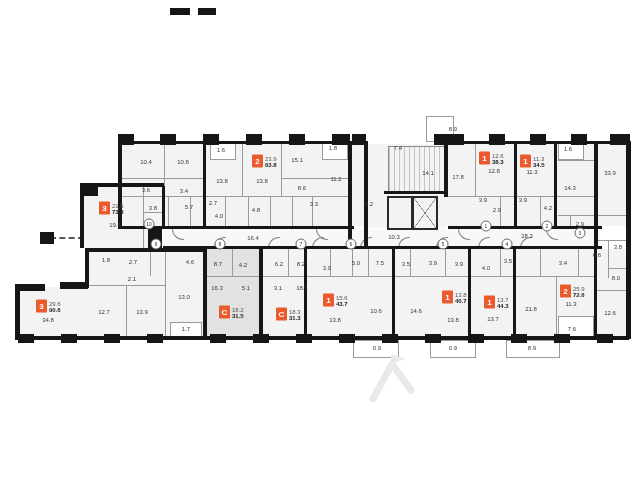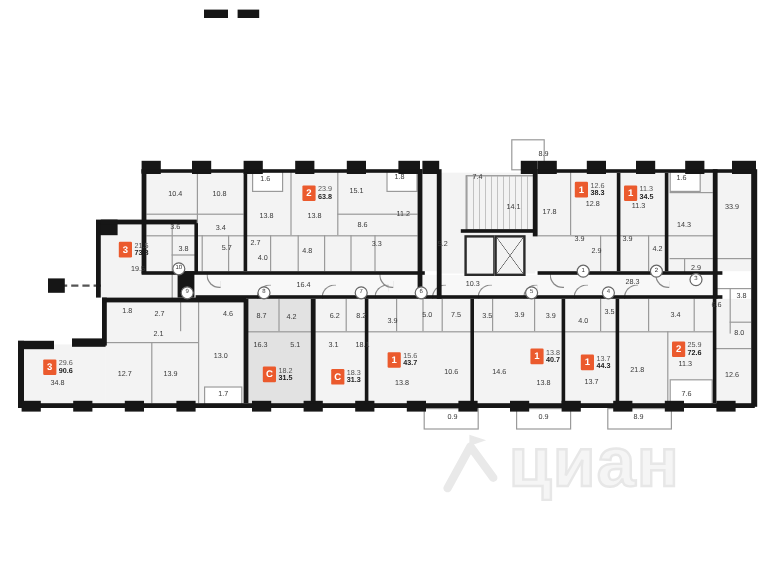--- a/index.html
+++ b/index.html
@@ -348,15 +348,14 @@
       <span class="a">25.9</span>
       <span class="b">72.6</span>
     </span>
   </div>
     </div>
   <div id="watermark">
     <svg width="52" height="52" viewBox="0 0 60 60">
       <path d="M8 54 L30 14 L52 44" fill="none" stroke="#e9e9e9" stroke-width="8" stroke-linecap="round" stroke-linejoin="round"></path>
       <path d="M30 14 L30 4 L42 8 L30 12" fill="#e9e9e9" stroke="#e9e9e9" stroke-width="2"></path>
     </svg>
-    <span class="wm-text">циан</span>
   </div>
 </div>
 
 </body></html>

